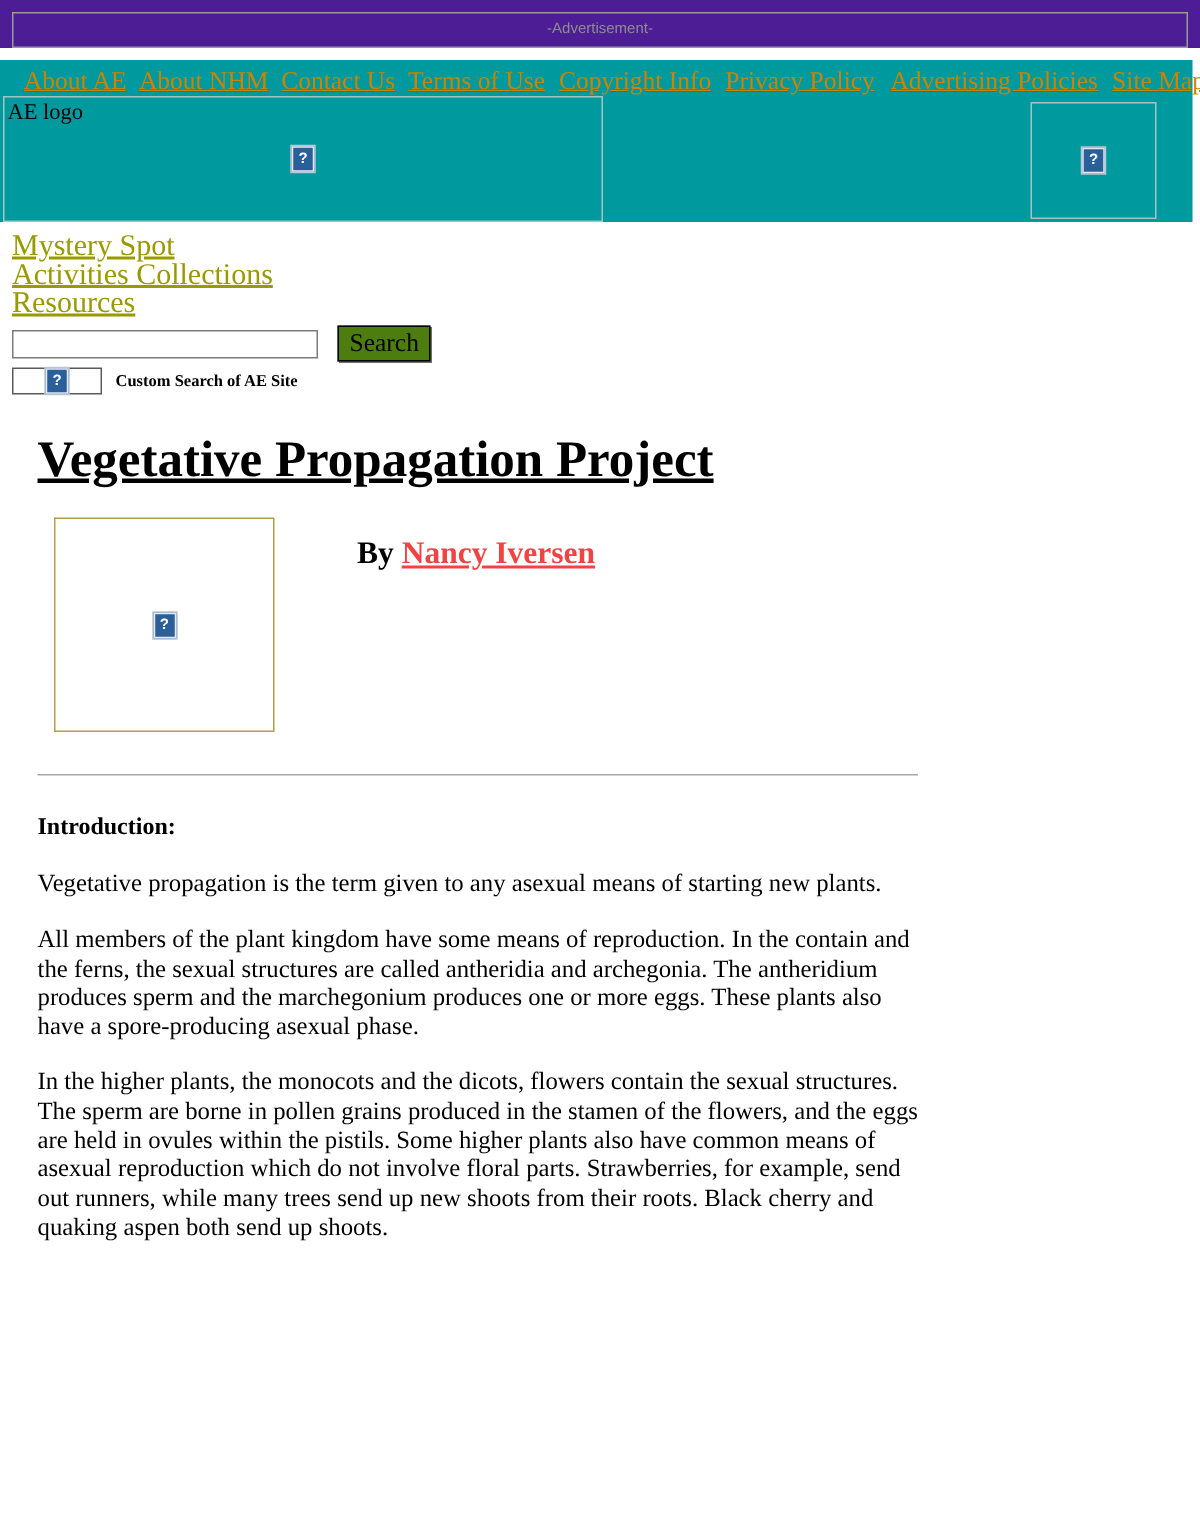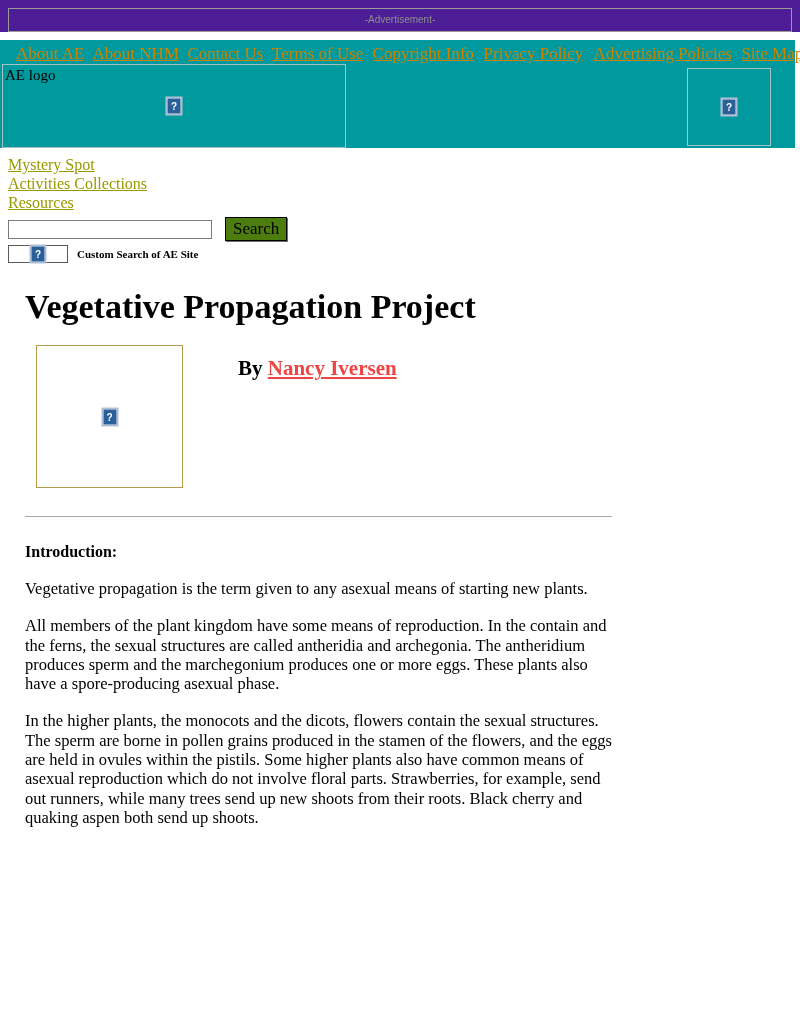--- a/index.html
+++ b/index.html
@@ -54,21 +54,21 @@
     color: #cc8400;
     text-decoration: underline;
   }
 
   .banner-row {
     display: flex;
     align-items: flex-start;
     width: 795px;
   }
   .logo-box {
-    width: 344px;
+    width: 400px;
     height: 84px;
     border: 1px solid #a6c3c4;
     position: relative;
     box-sizing: border-box;
     margin-left: 2px;
   }
   .logo-alt {
     position: absolute;
     left: 2px;
     top: 2px;
@@ -101,21 +101,21 @@
     display: block;
     position: absolute;
     left: 50%;
     top: 50%;
     transform: translate(-50%, -50%);
   }
 
   
   .sidenav {
     padding: 7px 0 0 8px;
-    font-size: 16px;
+    font-size: 20px;
     line-height: 19px;
   }
   .sidenav a {
     color: #999900;
     text-decoration: underline;
     display: inline-block;
   }
   .sidenav .navline { display: block; }
 
   
@@ -167,20 +167,21 @@
   }
 
   
   .article { padding: 0 0 0 0; }
   .page-title {
     font-size: 34px;
     font-weight: bold;
     margin: 24px 0 0 25px;
     line-height: 40px;
     font-family: "Liberation Serif", "DejaVu Serif", serif;
+    text-decoration: underline;
   }
   .byline-row {
     display: flex;
     align-items: flex-start;
     margin-top: 18px;
   }
   .thumb-box {
     width: 147px;
     height: 143px;
     border: 1px solid #b59b4d;

